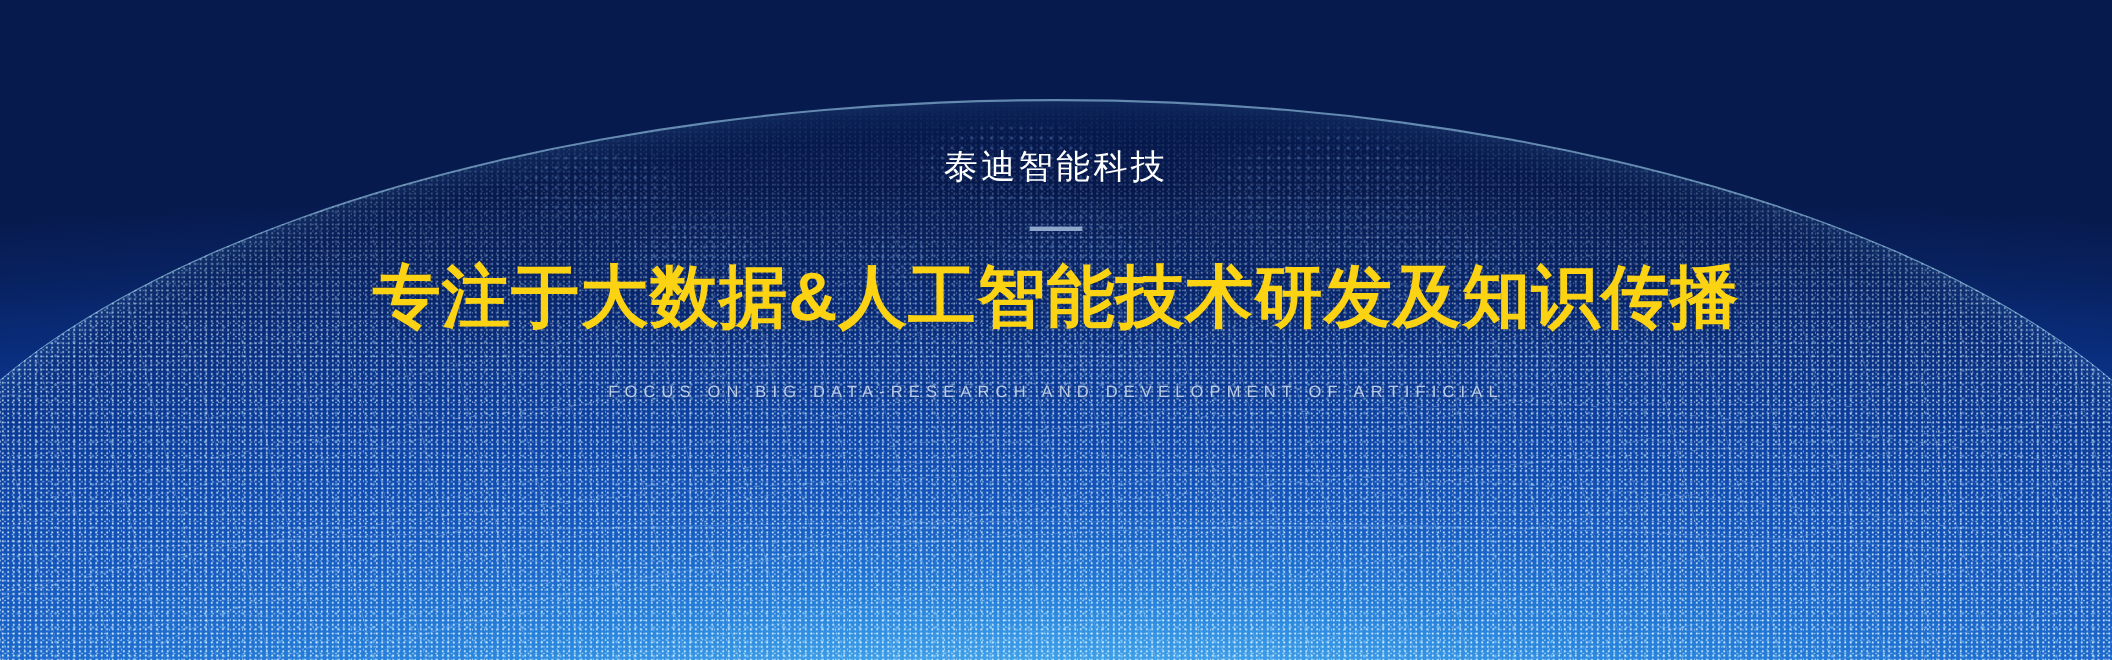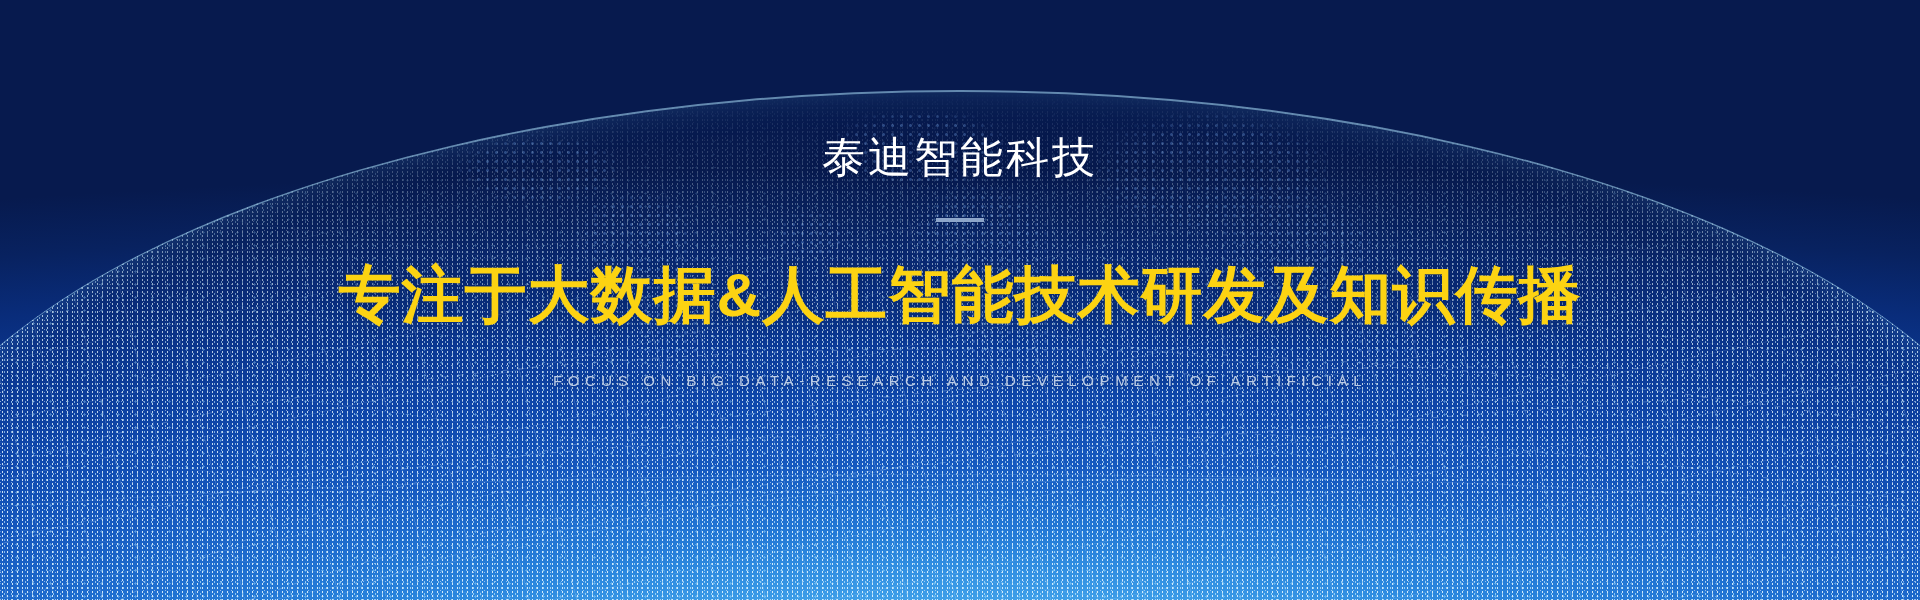--- a/index.html
+++ b/index.html
@@ -109,32 +109,32 @@
 
   
   .copy {
     position:absolute; left:0; top:0;
     width:1920px; height:600px;
     display:flex; flex-direction:column; align-items:center;
     padding-top:136px;
   }
   .brand {
     color:#ffffff;
-    font-size:43px;
+    font-size:31px;
     letter-spacing:3px;
     line-height:1;
     text-shadow:0 2px 14px rgba(0,20,70,.7);
   }
   .rule {
     width:48px; height:4px;
     background:#8ea6cb;
     margin-top:39px;
   }
   .headline {
-    margin-top:42px;
+    margin-top:30px;
     color:#fcd312;
     font-size:62px;
     font-weight:bold;
     letter-spacing:1px;
     line-height:1;
     text-shadow:0 3px 18px rgba(0,25,80,.55);
     white-space:nowrap;
   }
   .eng {
     margin-top:43px;

